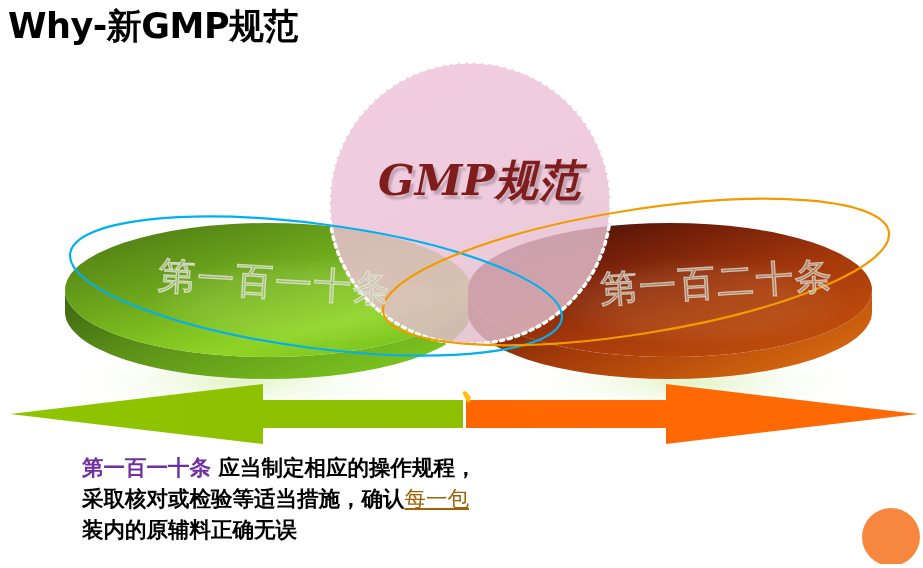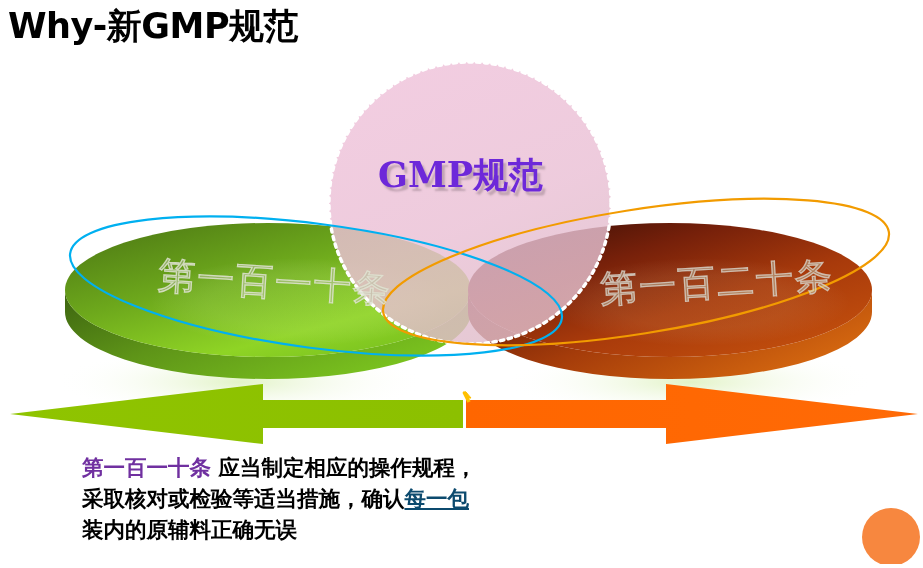--- a/index.html
+++ b/index.html
@@ -50,46 +50,47 @@
     pointer-events: none;
   }
   #caption-left  { left: 158px; top: 258px; transform: rotate(3.5deg); }
   #caption-right { left: 600px; top: 258px; transform: rotate(-3.5deg);
                    -webkit-text-stroke: 1.3px rgba(218,214,205,0.8); }
   
   #gmp-label {
     position: absolute;
     left: 378px; top: 152px;
     font-family: "DejaVu Serif", "Liberation Serif", serif;
-    font-size: 35px;
-    font-weight: bold;
-    color: #6d28d9;
+    font-size: 43px;
+    font-weight: bold;
+    color: #7f1d1d;
     white-space: nowrap;
     text-shadow: 3px 4px 2px rgba(120,100,110,0.38);
     letter-spacing: 0px;
+    font-style: italic;
   }
   
   .body-text {
     position: absolute;
     font-family: "DejaVu Serif", "Liberation Serif", serif;
     font-size: 21.5px;
     line-height: 31px;
     color: #000000;
     font-weight: bold;
   }
   #text-left  { left: 82px;  top: 452px; width: 400px; }
   #text-right { left: 540px; top: 452px; width: 330px; }
   .clause-no {
     color: #7030A0;
     font-weight: bold;
   }
   .emph {
-    color: #0c4a6e;
+    color: #a16207;
     text-decoration: underline;
-    font-weight: bold;
+    font-weight: normal;
   }
   
   #corner-dot {
     position: absolute;
     left: 862px; top: 508px;
     width: 58px; height: 58px;
     border-radius: 50%;
     background: #F7873F;
   }
 </style>

